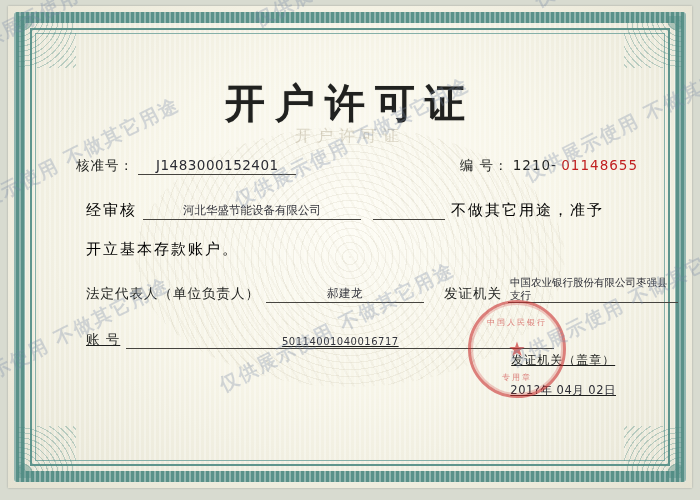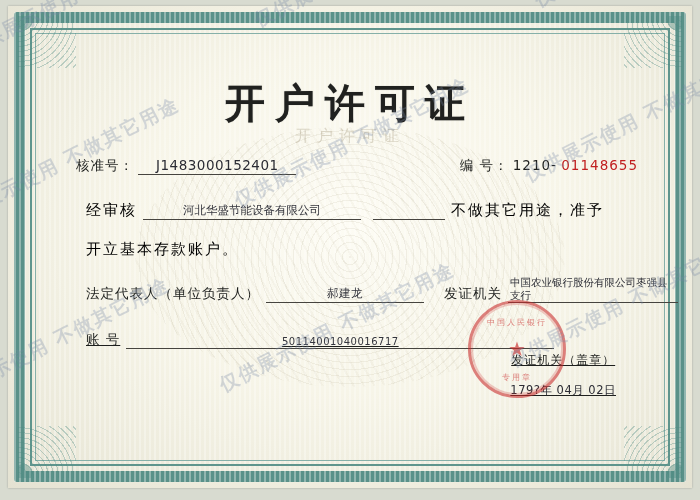--- a/index.html
+++ b/index.html
@@ -327,21 +327,21 @@
       </span>
     </div>
 
     <div class="row row-acct">
       <span class="label">账  号</span>
       <span class="fill value-hand" style="width:420px;font-size:10px;">50114001040016717</span>
     </div>
 
     <div class="issuer">
       <div>发证机关（盖章）</div>
-      <div class="date">179?年 04月 02日</div>
+      <div class="date">201?年 04月 02日</div>
     </div>
 
     <div class="seal">
       <div class="seal-top">中国人民银行</div>
       <div class="star">★</div>
       <div class="seal-bottom">专用章</div>
     </div>
 
   </div>
 </div>

